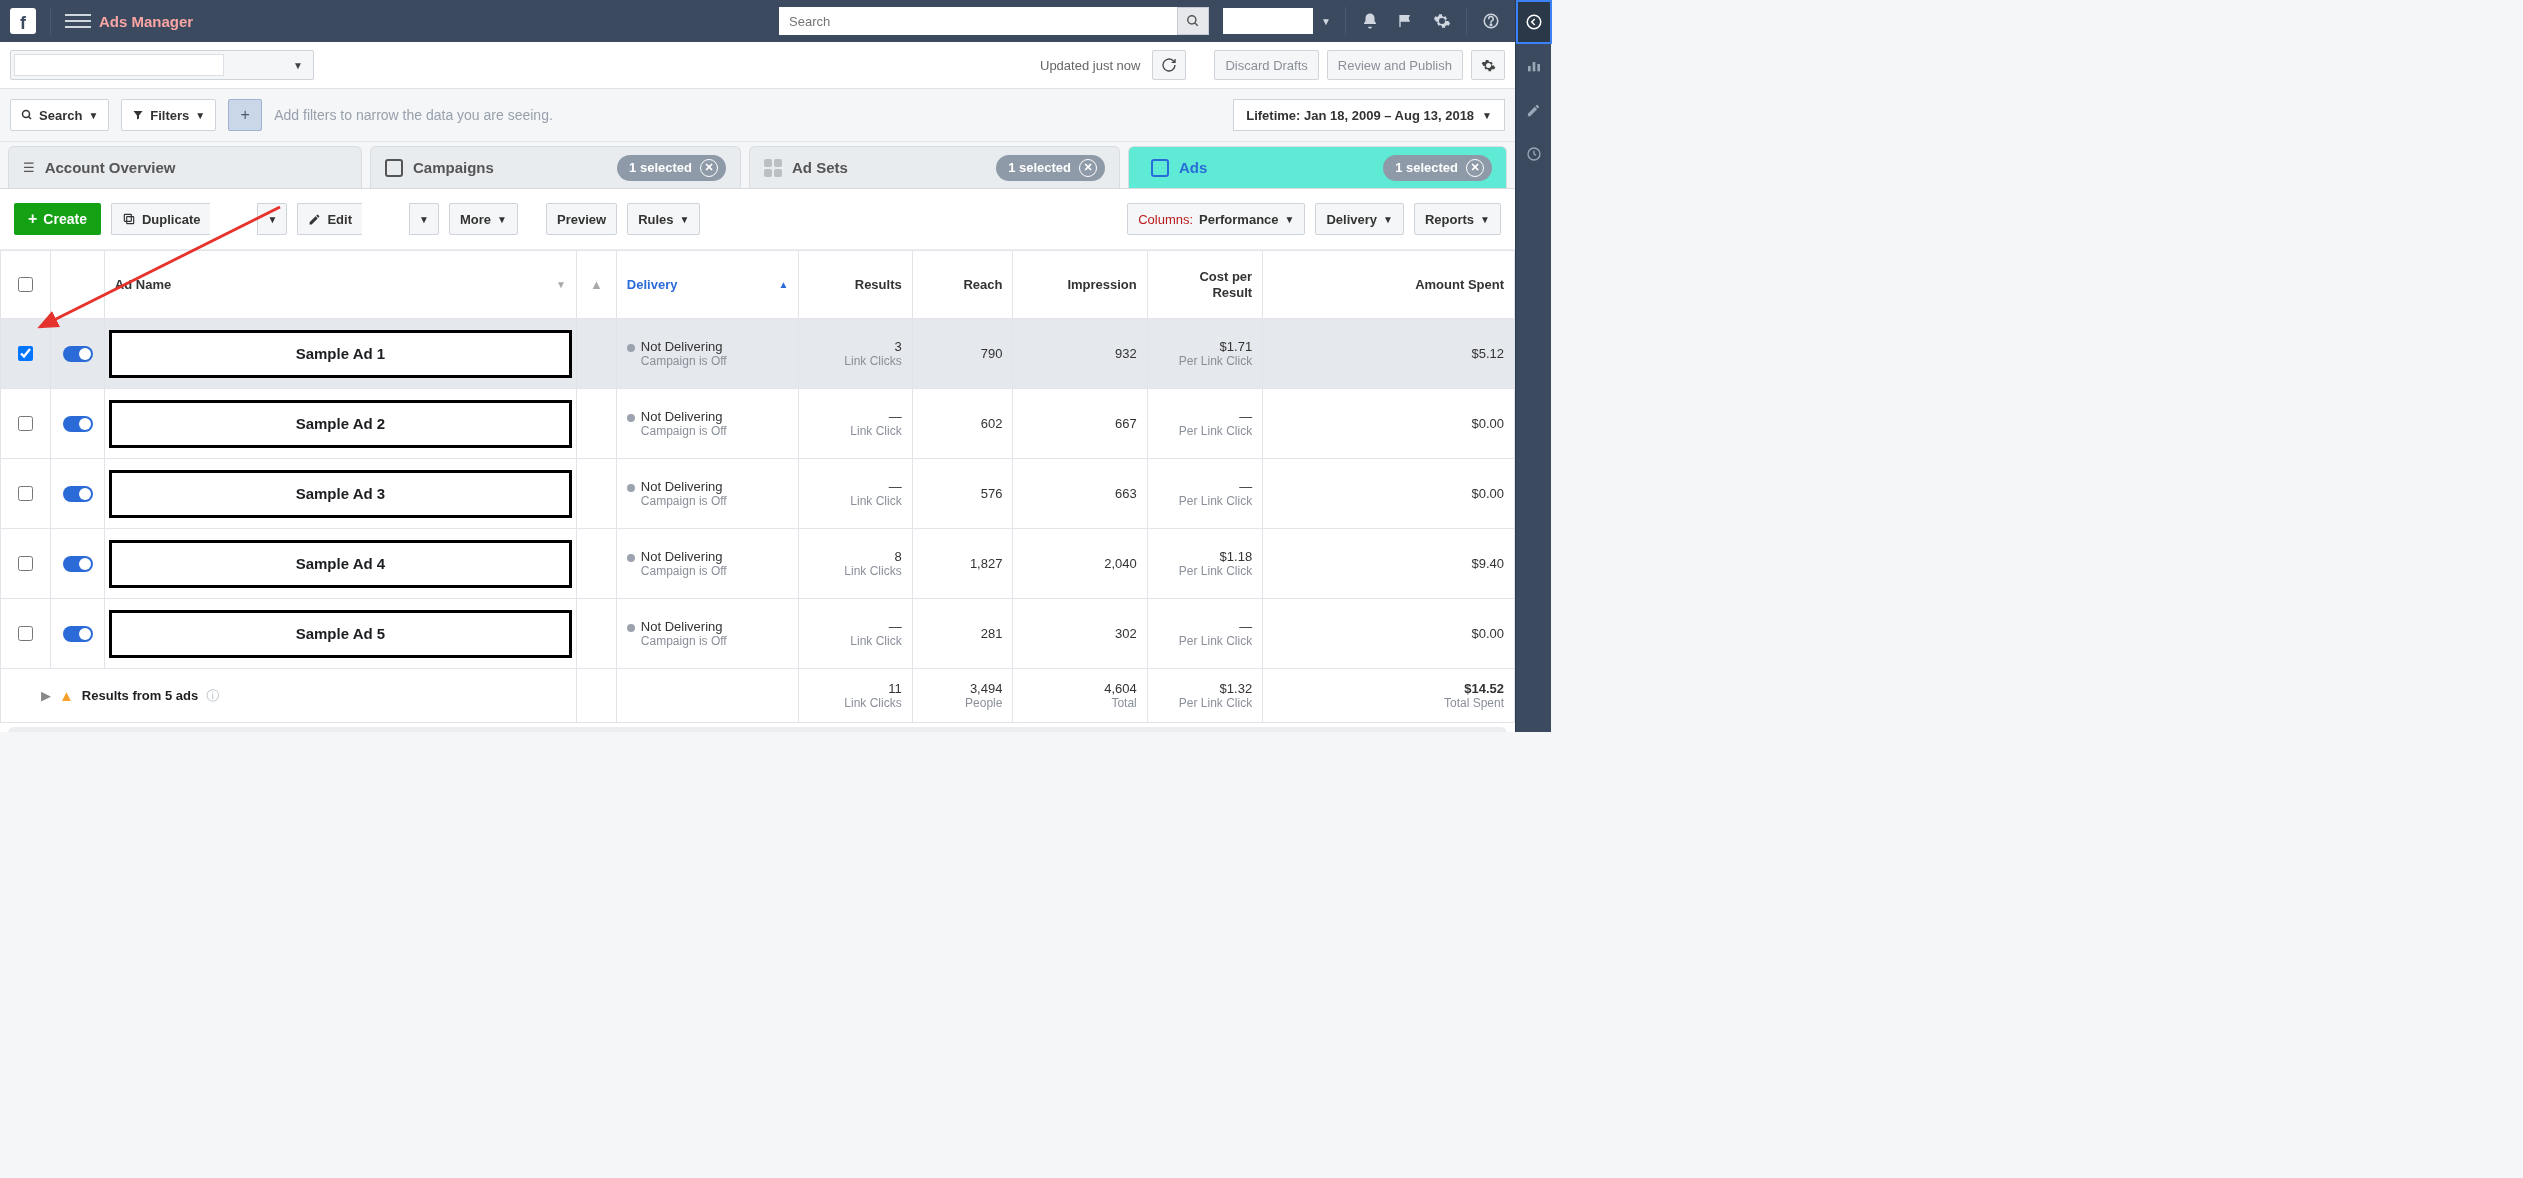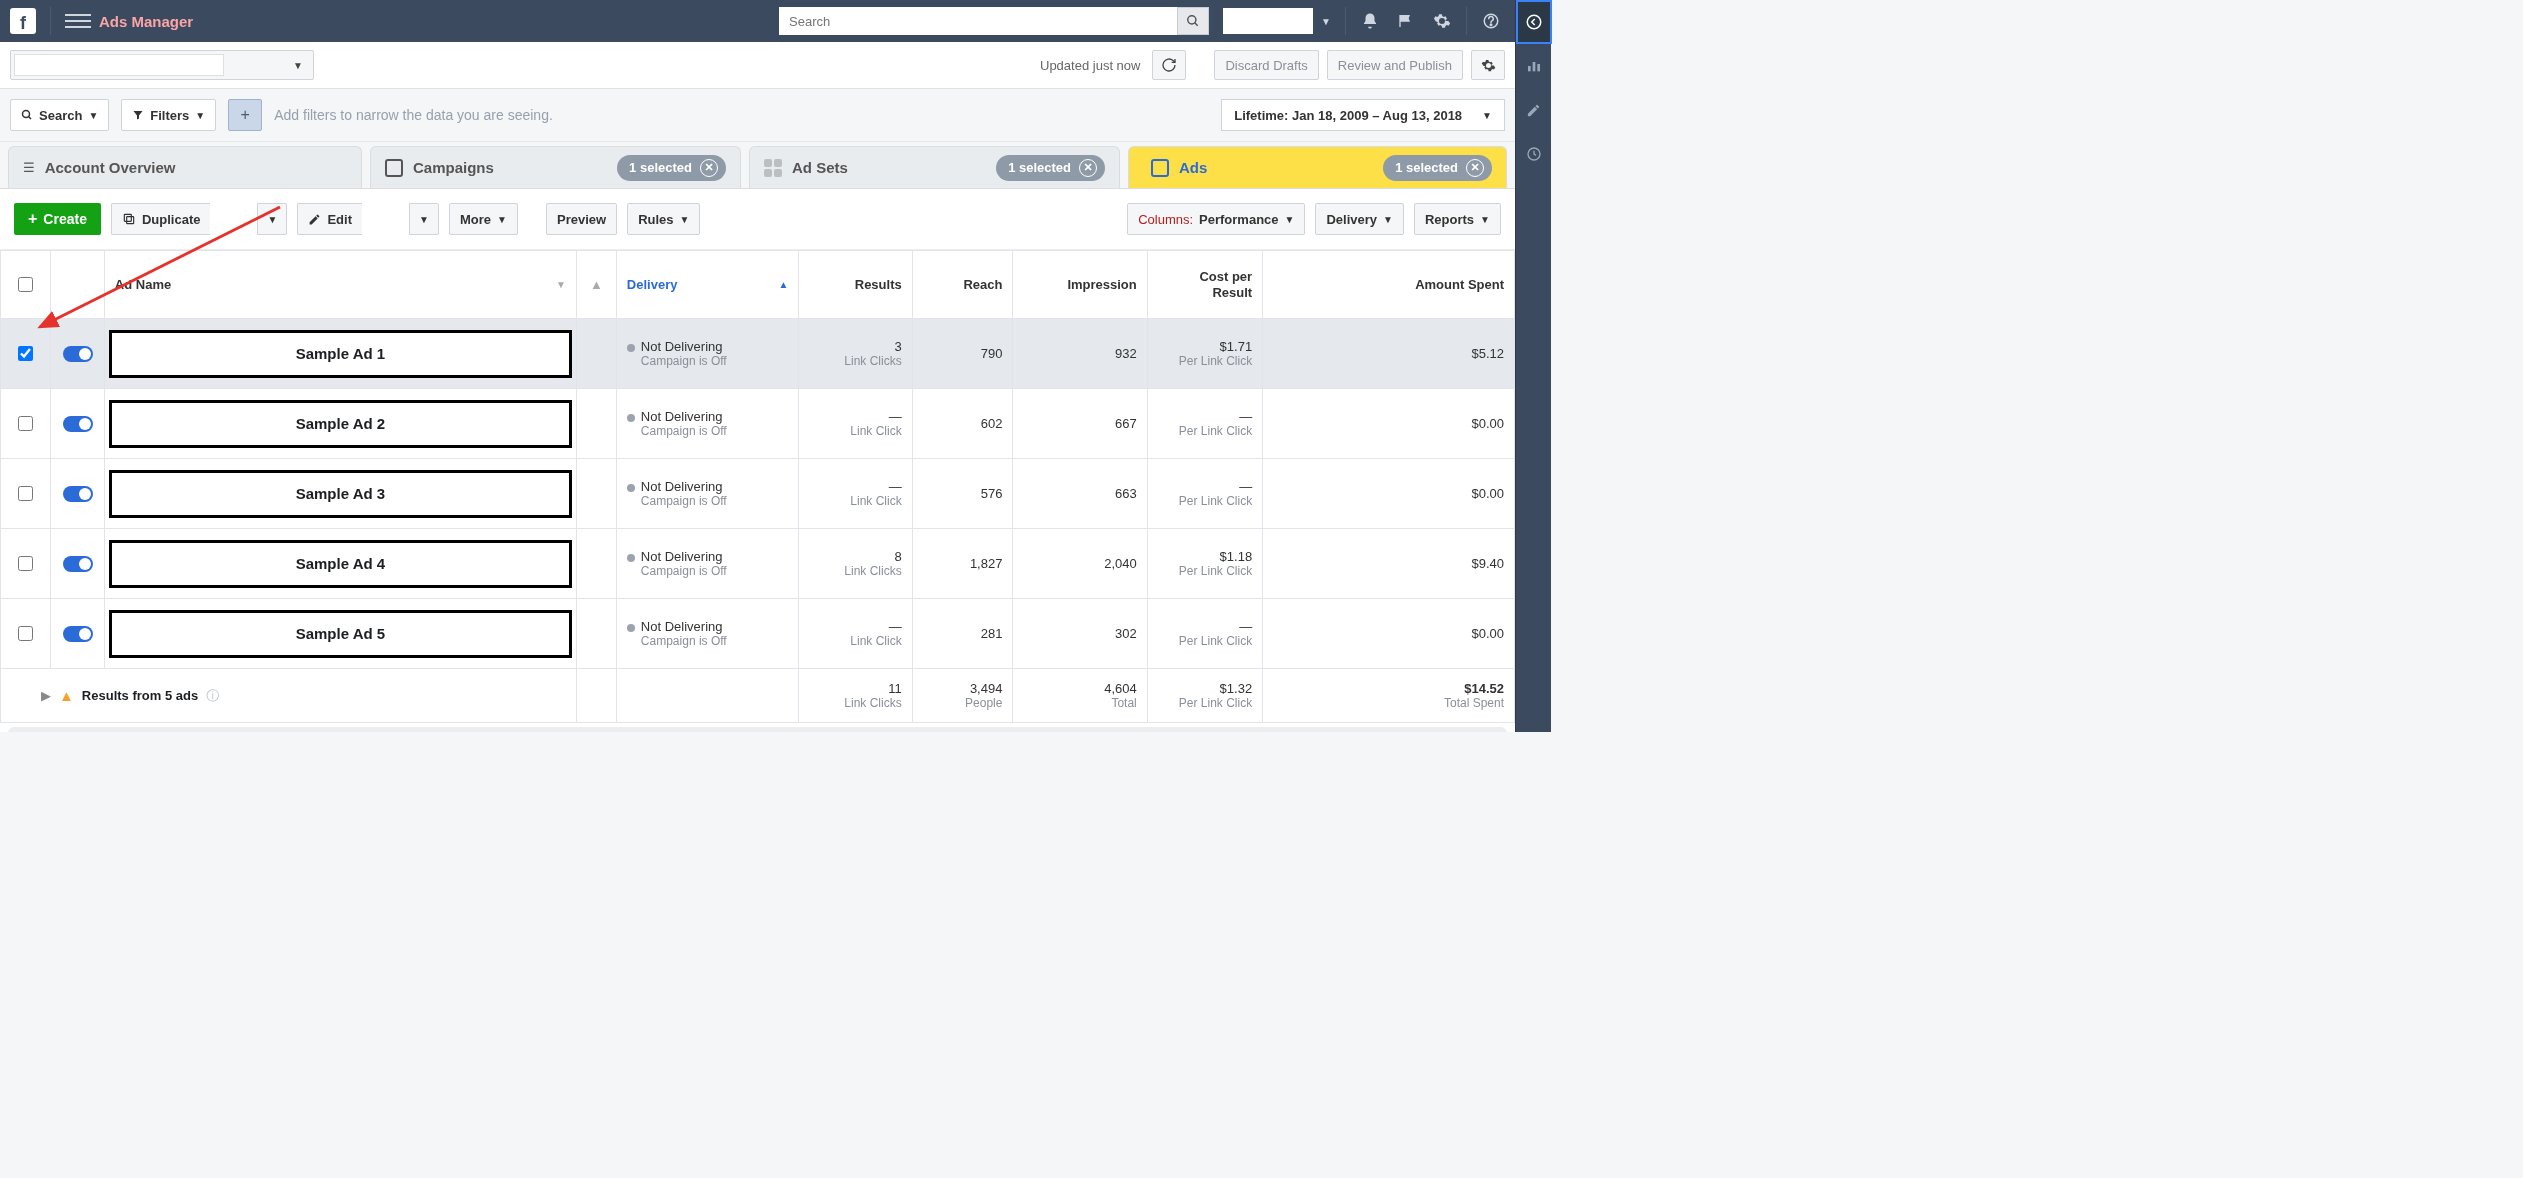--- a/index.html
+++ b/index.html
@@ -28,26 +28,26 @@
 .sub-bar .caret{ color:#444;}
 .sub-bar .spacer{flex:1;}
 .sub-bar .update-txt{ color:#666; font-size:13px; margin-right:4px;}
 .sub-bar .btn{ height:30px; border:1px solid #cfd3da; background:#f5f6f7; border-radius:2px; padding:0 10px; display:flex; align-items:center; color:#8a8f99; cursor:pointer; font-size:13px;}
 .sub-bar .btn.icon-only{ width:34px; padding:0; justify-content:center; color:#444;}
 .filter-bar{ background:#f5f6f7; border-bottom:1px solid #e3e6eb; display:flex; align-items:center; padding:10px; gap:12px;}
 .filter-bar .btn{ height:32px; border:1px solid #cfd3da; background:#fff; border-radius:2px; padding:0 10px; display:flex; align-items:center; gap:6px; cursor:pointer; color:#333; font-size:13px; font-weight:600;}
 .filter-bar .plus-btn{ width:34px; height:32px; background:#c9d7e8; border:1px solid #9fb3cc; border-radius:2px; display:flex;align-items:center;justify-content:center; color:#4b5a6e; font-size:16px;}
 .filter-bar .hint{ color:#97a0ad; font-size:14px;}
 .filter-bar .spacer{flex:1;}
-.filter-bar .range-btn{ height:32px; border:1px solid #cfd3da; background:#fff; padding:0 12px; display:flex; align-items:center; gap:20px; font-size:13px; font-weight:600; color:#333;}
+.filter-bar .range-btn{ height:32px; border:1px solid #cfd3da; background:#fff; padding:0 12px; display:flex; align-items:center; gap:8px; font-size:13px; font-weight:600; color:#333;}
 .tabs-bar{ background:#f5f6f7; display:flex; align-items:flex-end; padding:4px 8px 0 8px; gap:8px; border-bottom:1px solid #d9dce1;}
 .tab{ flex:1; height:42px; background:#e9ecef; border:1px solid #d9dce1; border-bottom:none; border-radius:6px 6px 0 0; display:flex; align-items:center; padding:0 14px; gap:10px; color:#555; cursor:pointer;}
 .tab .lbl{ font-size:15px; font-weight:600;}
 .tab .spacer{flex:1;}
-.tab.active{ background:#fde047; color:#3b5998;padding-left:22px;}
+.tab.active{ background:#5eead4; color:#3b5998;padding-left:22px;}
 .tab.active .lbl{ color:#2b6bd8;}
 .tab .icon-sq{ width:18px; height:18px; border:2px solid currentColor; border-radius:3px; position:relative;}
 .tab .grid-icon{ width:18px; height:18px; display:grid; grid-template-columns:1fr 1fr; grid-template-rows:1fr 1fr; gap:2px;}
 .tab .grid-icon span{ background:currentColor; opacity:.3; border-radius:2px;}
 .chip{ background:#8e9aa8; color:#fff; border-radius:14px; height:26px; padding:0 8px 0 12px; display:flex; align-items:center; gap:8px; font-size:13px; font-weight:600;}
 .chip .x{ width:18px; height:18px; border:1.5px solid #fff; border-radius:50%; display:flex; align-items:center; justify-content:center; font-size:11px; cursor:pointer;}
 .action-bar{ background:#fff; display:flex; align-items:center; padding:14px 14px; gap:10px; border-bottom:1px solid #ecedf0;}
 .abtn{ height:32px; border:1px solid #cfd3da; background:#f5f6f7; border-radius:2px; padding:0 10px; display:flex; align-items:center; gap:6px; font-size:13px; font-weight:600; cursor:pointer; color:#333;}
 .abtn.caret-only{ width:30px; padding:0; justify-content:center;}
 .btn-group{ display:flex;gap:47px;}

